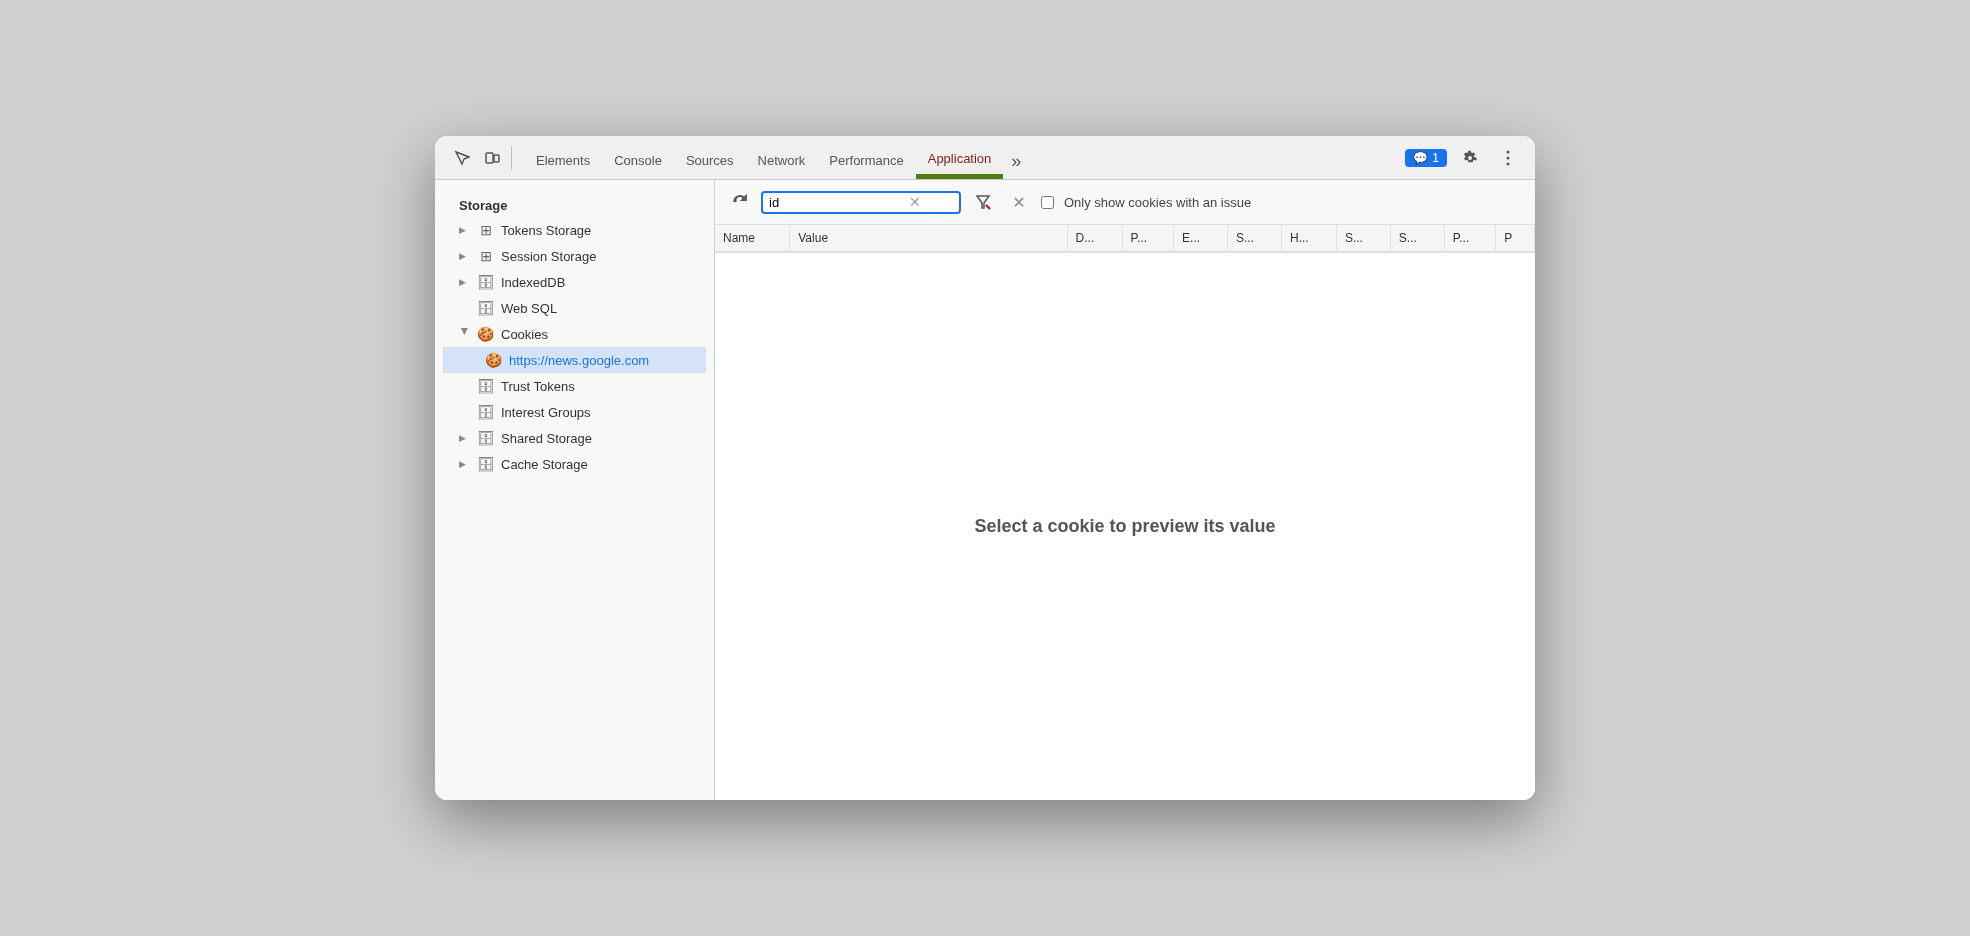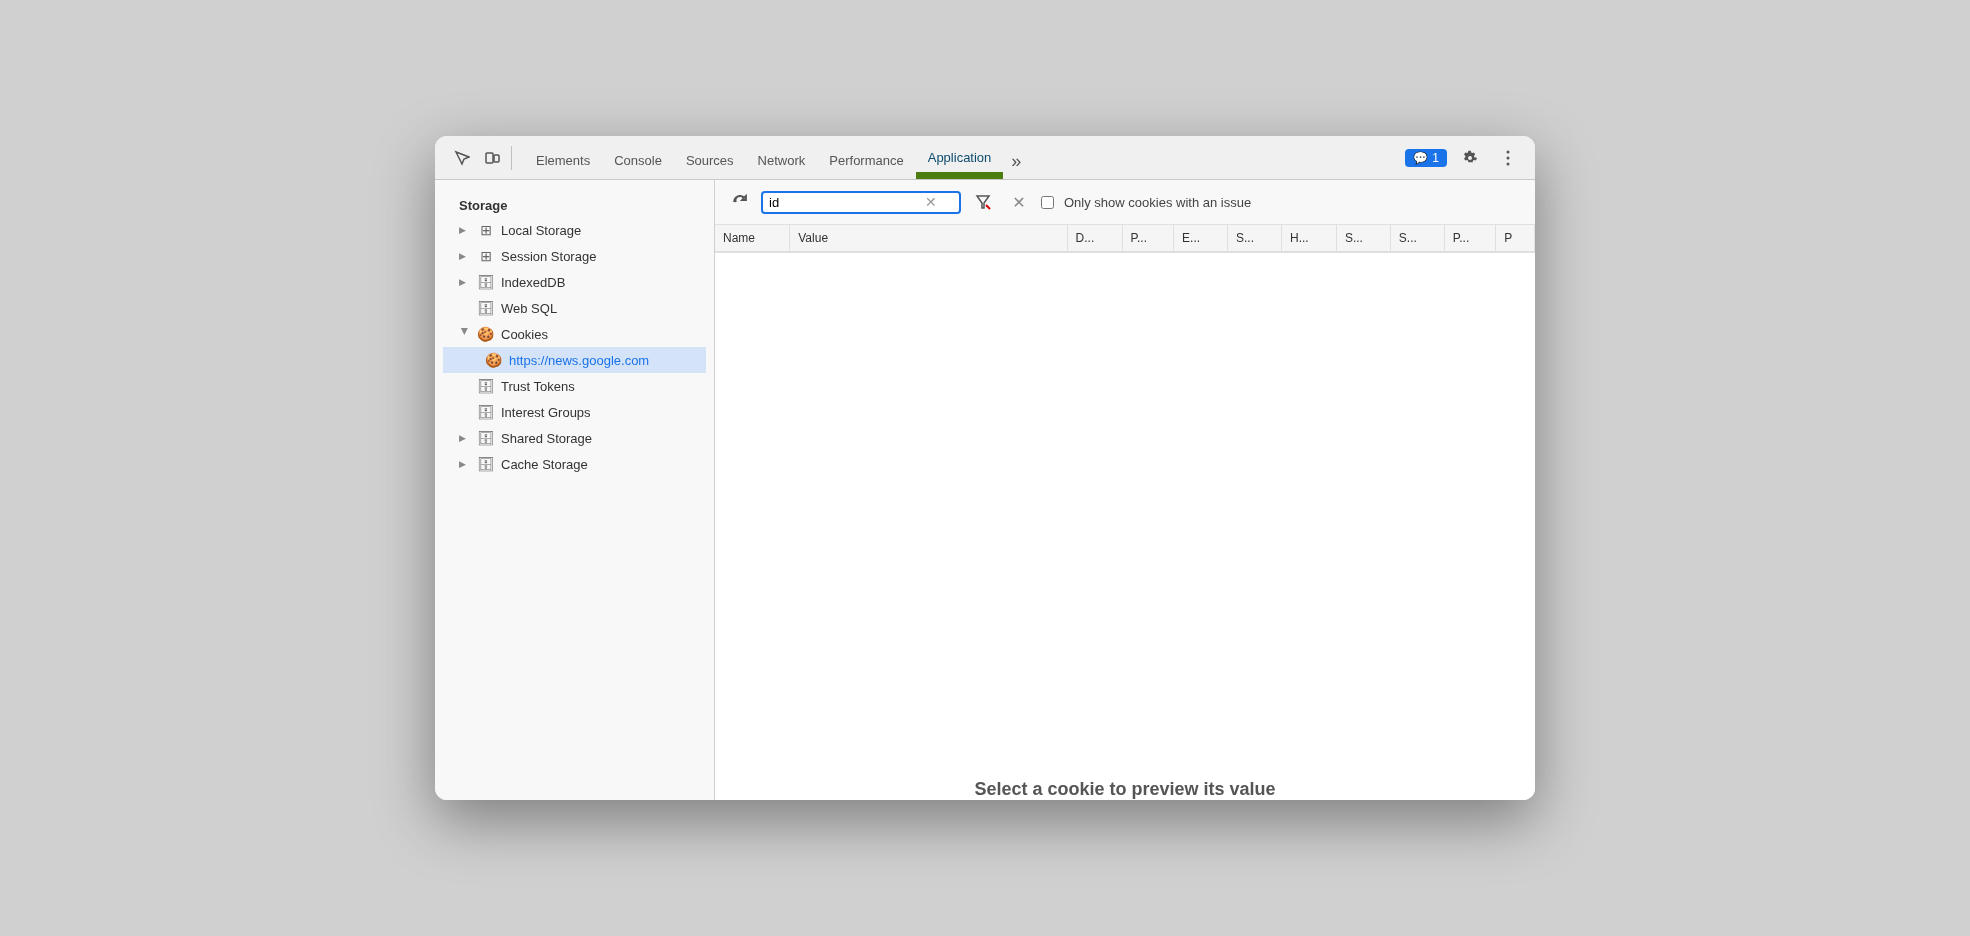--- a/index.html
+++ b/index.html
@@ -89,22 +89,22 @@
       height: 36px;
       display: flex;
       align-items: center;
       font-size: 13px;
       color: #555;
       cursor: pointer;
       border-bottom: 2px solid transparent;
       white-space: nowrap;
     }
     .tab.active {
-      color: #0c4a6e;
-      border-bottom: 7px solid #4d7c0f;
+      color: #7f1d1d;
+      border-bottom: 5px solid #4d7c0f;
       font-weight: 500;
     }
     .more-tabs {
       padding: 0 8px;
       height: 36px;
       display: flex;
       align-items: center;
       color: #555;
       cursor: pointer;
       font-size: 18px;
@@ -202,21 +202,21 @@
       background: transparent;
       border-radius: 3px;
     }
     .search-box {
       display: flex;
       align-items: center;
       border: 2px solid #1a73e8;
       border-radius: 4px;
       background: white;
       padding: 2px 6px;
-      gap: 16px;
+      gap: 0;
       min-width: 200px;
     }
     .search-box input {
       border: none;
       outline: none;
       font-size: 13px;
       width: 140px;
       background: transparent;
     }
     .clear-btn {
@@ -294,21 +294,21 @@
       border-right: 1px solid #f0f0f0;
       white-space: nowrap;
       overflow: hidden;
       text-overflow: ellipsis;
       max-width: 180px;
       font-size: 12px;
     }
     .preview-panel {
       flex: 1;
       display: flex;
-      align-items: flex-end;
+      align-items: center;
       justify-content: center;
       background: white;
     }
     .preview-text {
       font-size: 18px;
       font-weight: 600;
       color: #555;
     }
   </style>
 </head>
@@ -360,21 +360,21 @@
   </div>
 
   <div class="content-area">
 
     <div class="sidebar">
       <div class="sidebar-section-label">Storage</div>
 
       <div class="sidebar-item">
         <span class="arrow">▶</span>
         <span class="icon">⊞</span>
-        <span>Local Storage</span>
+        <span>Tokens Storage</span>
       </div>
 
       <div class="sidebar-item">
         <span class="arrow">▶</span>
         <span class="icon">⊞</span>
         <span>Session Storage</span>
       </div>
 
       <div class="sidebar-item">
         <span class="arrow">▶</span>

